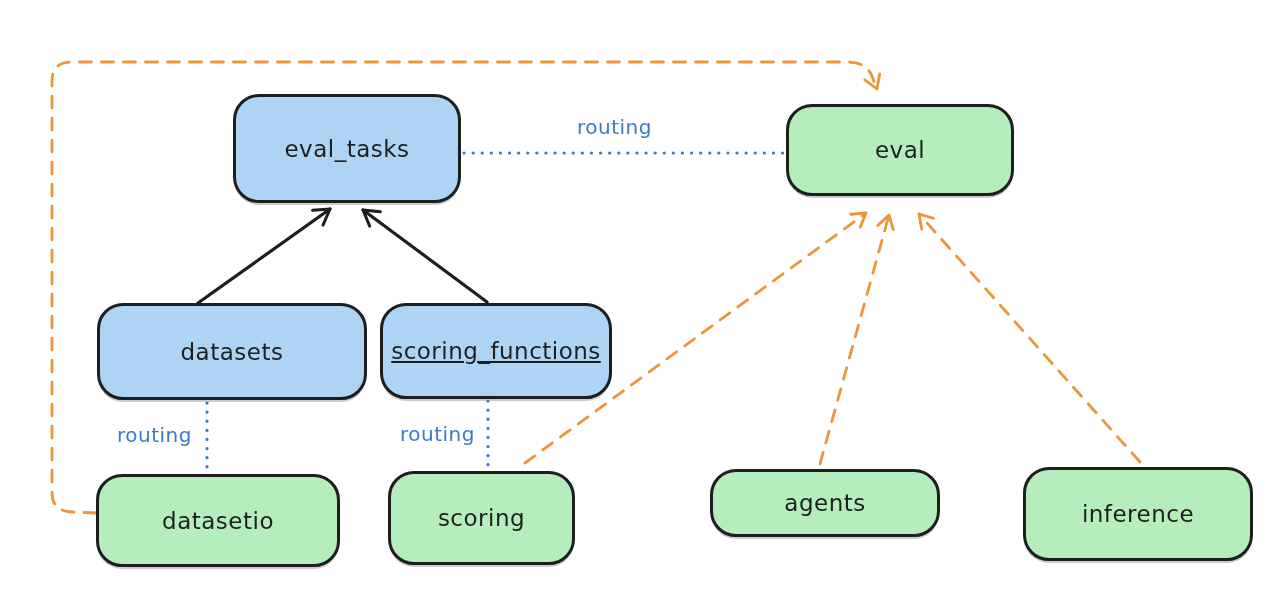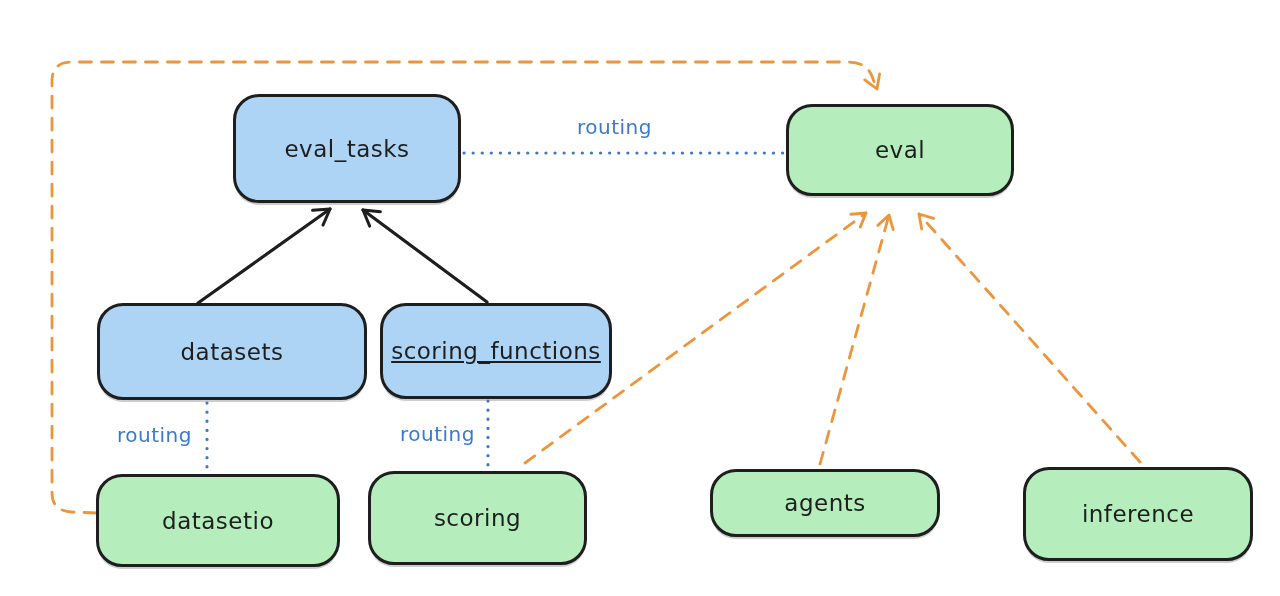--- a/index.html
+++ b/index.html
@@ -25,21 +25,21 @@
   .edge-label{
     position:absolute;
     color:#3b79cb;font-weight:400;font-size:20px;letter-spacing:0.5px;
   }
   
   #node-eval-tasks{left:233px;top:94px;width:228px;height:109px;justify-content:center;}
   #node-eval{left:786px;top:104px;width:228px;height:92px;}
   #node-datasets{left:97px;top:303px;width:270px;height:97px;}
   #node-scoring-functions{left:380px;top:303px;width:232px;height:96px;text-decoration:underline;}
   #node-datasetio{left:80px;top:474px;width:244px;height:93px;margin-left:16px;}
-  #node-scoring{left:368px;top:471px;width:219px;height:94px;justify-content:center;}
+  #node-scoring{left:388px;top:471px;width:187px;height:94px;justify-content:center;}
   #node-agents{left:710px;top:469px;width:230px;height:68px;}
   #node-inference{left:1023px;top:467px;width:230px;height:94px;}
   #label-routing-top{left:577px;top:115px;}
   #label-routing-left{left:117px;top:423px;}
   #label-routing-mid{left:400px;top:422px;}
 </style>
 </head>
 <body>
 
 <div id="canvas">

